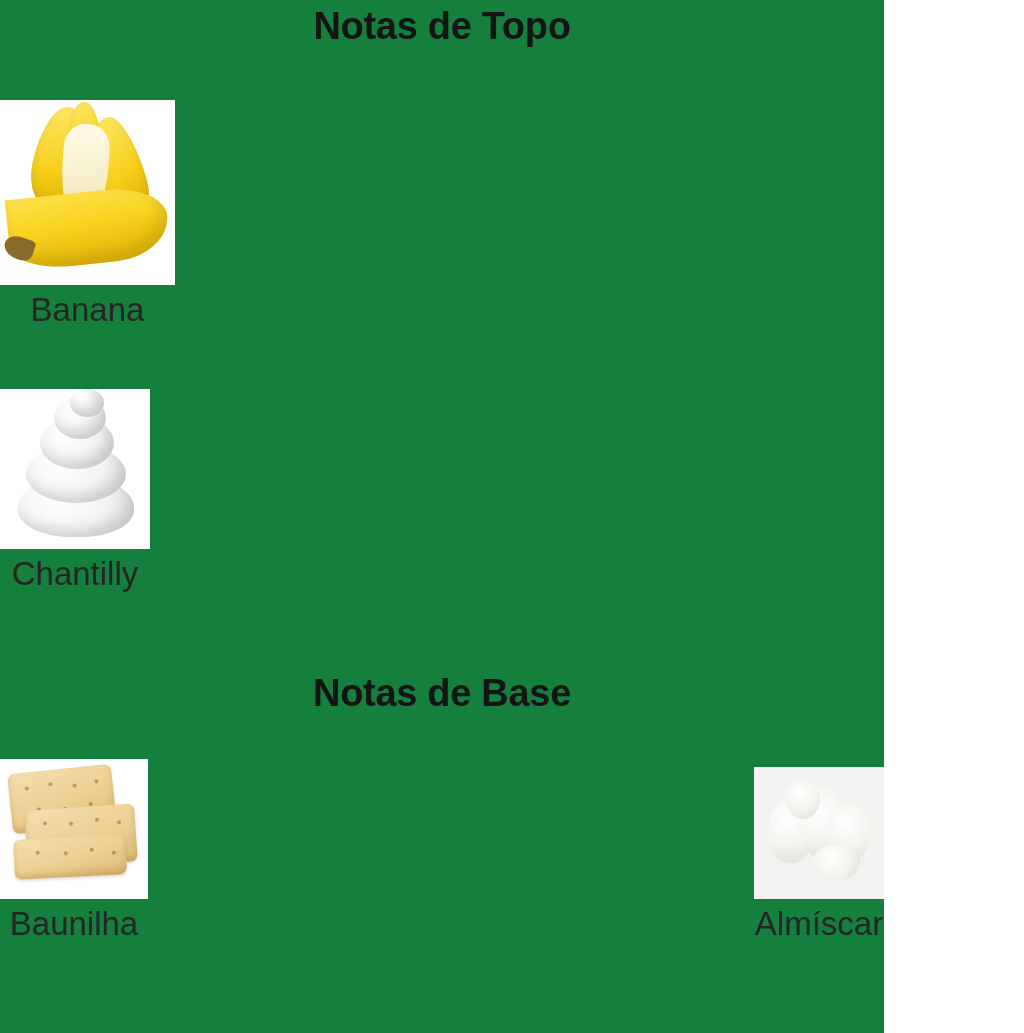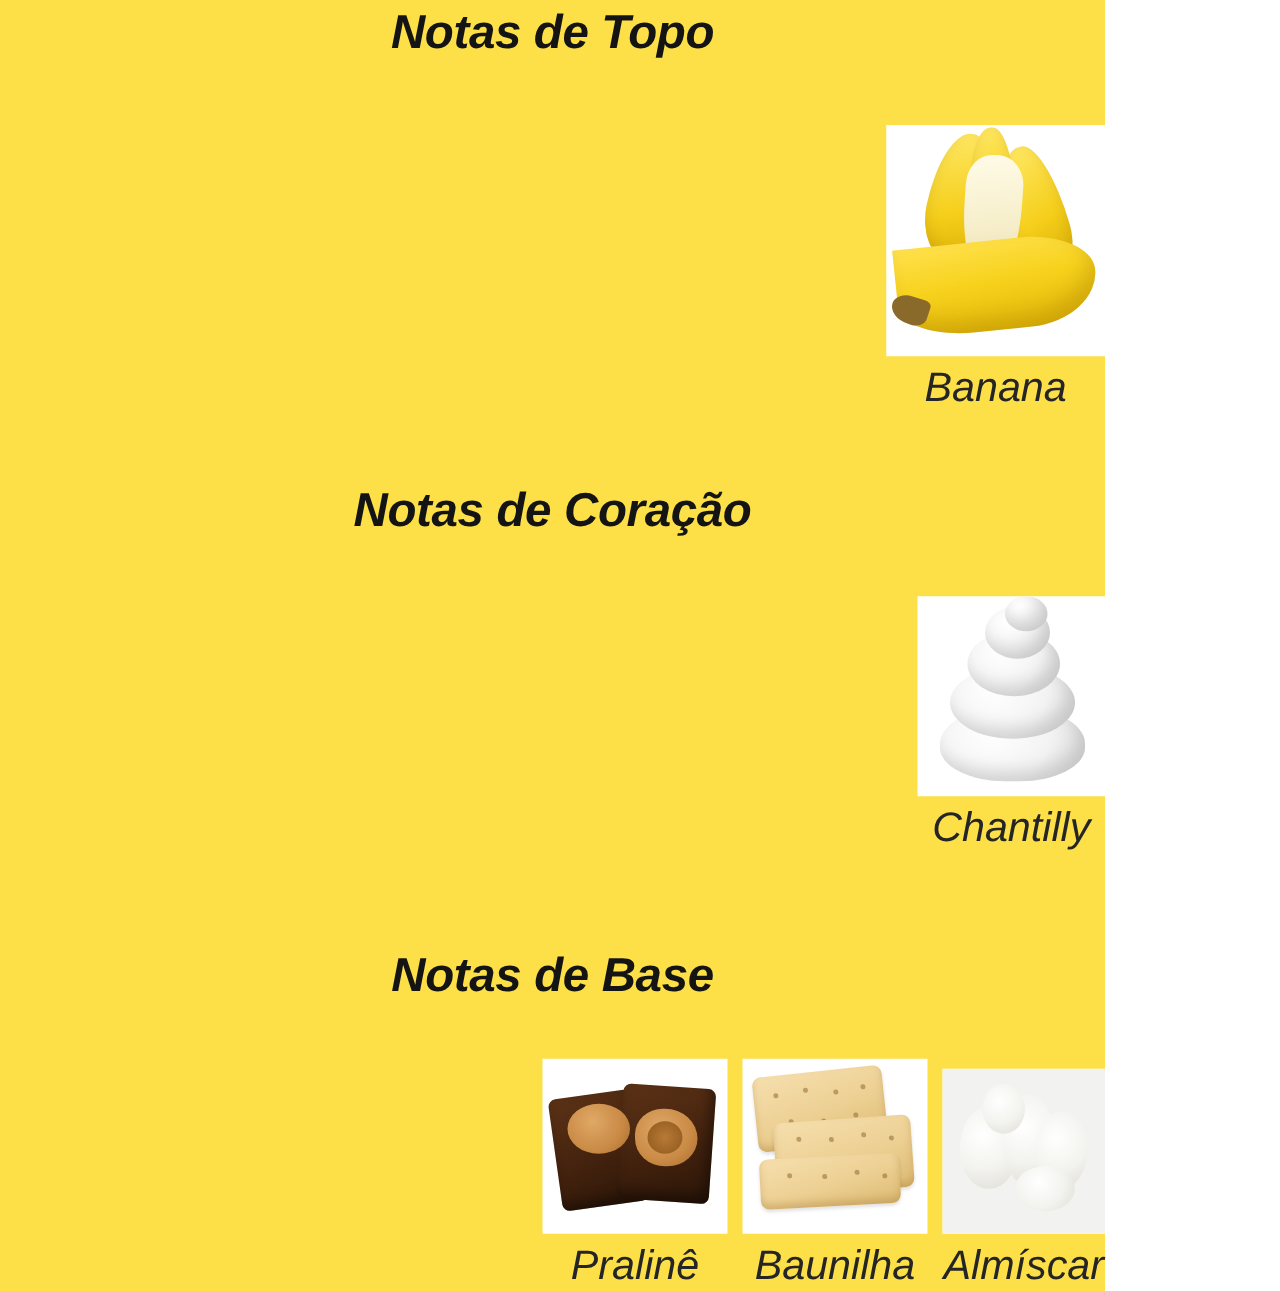--- a/index.html
+++ b/index.html
@@ -11,39 +11,38 @@
     width: 1024px;
     height: 1033px;
     font-family: "Liberation Sans", sans-serif;
     color: #1a1a1a;
     overflow: hidden;
   }
   .page {
     width: 884px;
     height: 1033px;
     position: relative;
-    background: #fde047;
-    font-style: italic;
+    background: #15803d;
   }
 
   .section {
     width: 100%;
     text-align: center;
   }
   .section-title {
     font-size: 38px;
     font-weight: bold;
     letter-spacing: -0.3px;
     color: #141414;
     line-height: 1.1;
   }
 
   .notes-row {
     display: flex;
-    justify-content: flex-end;
+    justify-content: space-between;
     align-items: flex-end;
     gap: 14px;
   }
   .note {
     display: flex;
     flex-direction: column;
     align-items: center;
   }
   .note-img {
     position: relative;
@@ -123,21 +122,21 @@
     position: absolute;
     left: 18px; top: 118px;
     width: 138px; height: 26px;
     background: linear-gradient(180deg, #e9ecef 0%, #c7ccd2 55%, #9ba2a9 100%);
     border-radius: 50% 50% 45% 45% / 40% 40% 70% 70%;
     transform: rotate(-3deg);
   }
 
   
   #sec-heart { margin-top: 62px; }
-  #sec-heart .notes-row { margin-top: 46px; gap: 10px; flex-direction: column; }
+  #sec-heart .notes-row { margin-top: 46px; gap: 10px; }
   #sec-heart .note-img { width: 150px; height: 160px; }
 
   
   .cream-wrap { width: 150px; height: 160px; position: relative; }
   .cream-blob {
     position: absolute;
     background: radial-gradient(circle at 35% 30%, #ffffff 0%, #f3f3f3 55%, #d8d8d8 100%);
     border-radius: 50%;
     box-shadow: inset -6px -8px 12px rgba(170,170,170,.45);
   }
@@ -253,21 +252,20 @@
           </div>
         </div>
         <div class="note-label">Banana</div>
       </div>
 
 
     </div>
   </div>
 
   <div class="section" id="sec-heart">
-    <div class="section-title">Notas de Coração</div>
 
     <div class="notes-row">
 
       <div class="note">
         <div class="note-img">
           <div class="cream-wrap">
             <div class="cream-blob cb1"></div>
             <div class="cream-blob cb2"></div>
             <div class="cream-blob cb3"></div>
             <div class="cream-blob cb4"></div>
@@ -279,32 +277,20 @@
 
 
     </div>
   </div>
 
   <div class="section" id="sec-base">
     <div class="section-title">Notas de Base</div>
 
     <div class="notes-row">
 
-      <div class="note">
-        <div class="note-img">
-          <div class="praline-wrap">
-            <div class="choc choc-a"></div>
-            <div class="choc choc-b"></div>
-            <div class="choc-fill cf-a"></div>
-            <div class="choc-fill cf-b"></div>
-            <div class="cf-swirl"></div>
-          </div>
-        </div>
-        <div class="note-label">Pralinê</div>
-      </div>
 
       <div class="note">
         <div class="note-img">
           <div class="biscuit-wrap">
             <div class="cracker cr-a">
               <span class="dot" style="left:16px;top:14px"></span>
               <span class="dot" style="left:40px;top:12px"></span>
               <span class="dot" style="left:64px;top:16px"></span>
               <span class="dot" style="left:86px;top:14px"></span>
               <span class="dot" style="left:26px;top:36px"></span>

